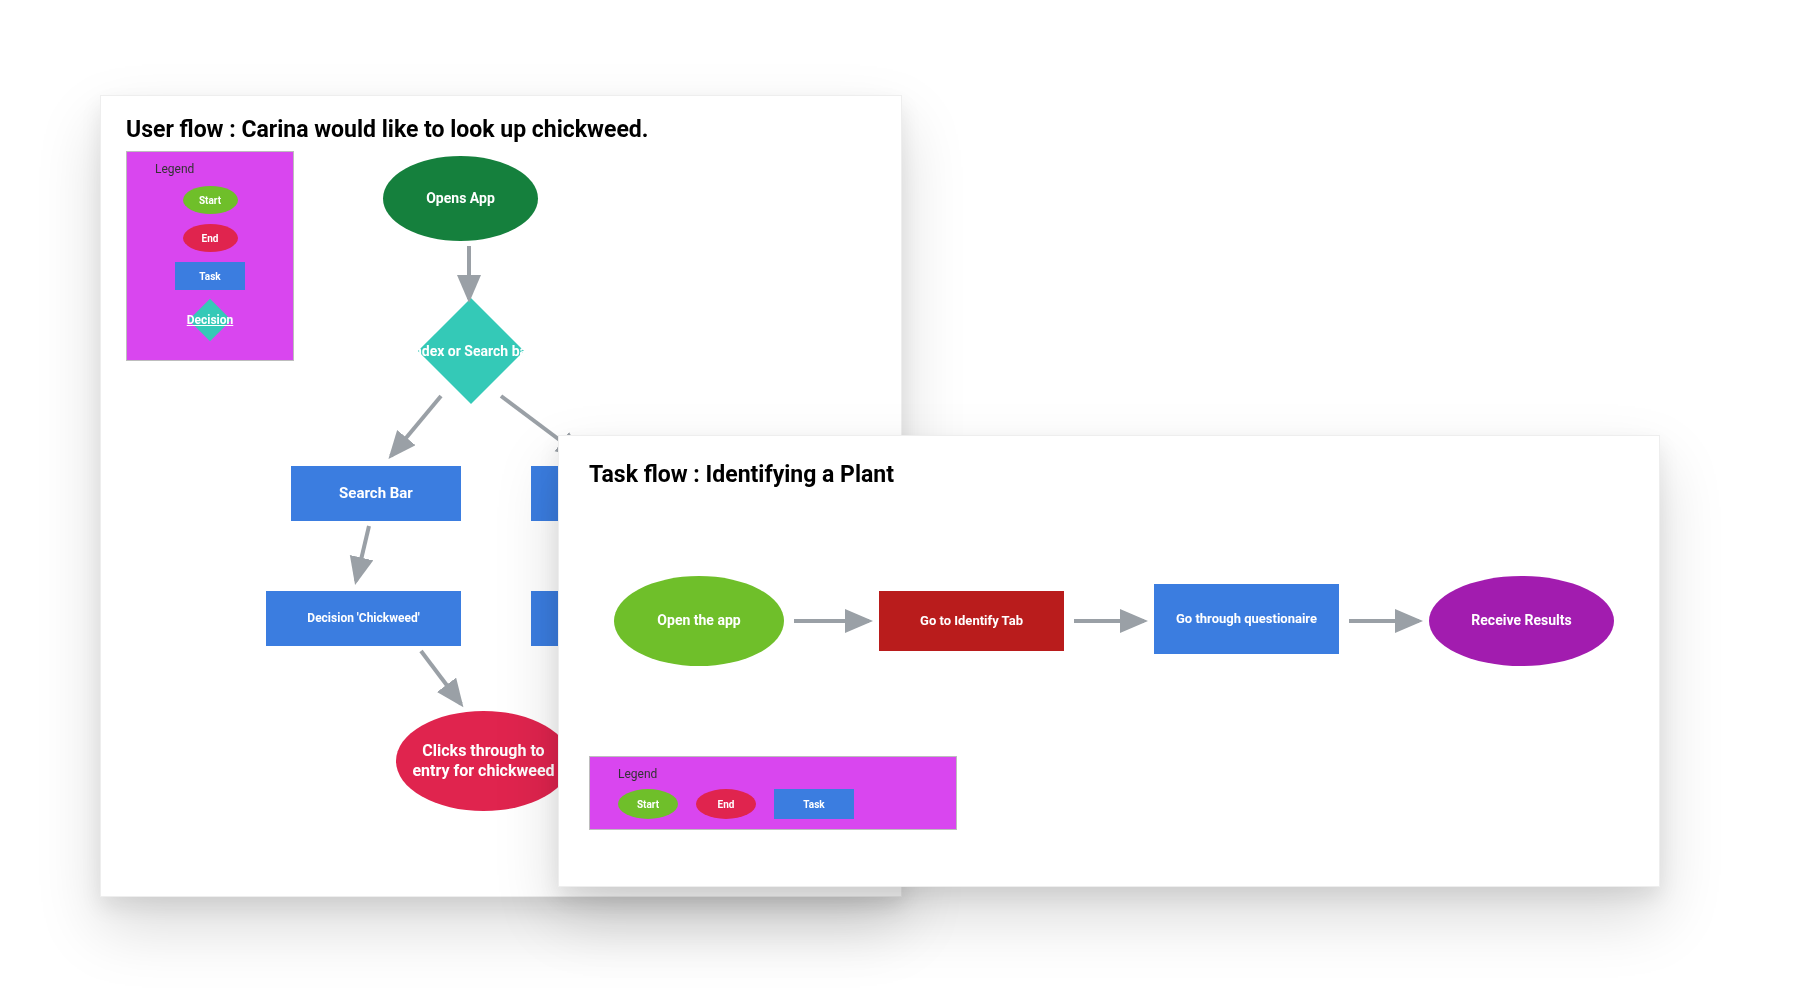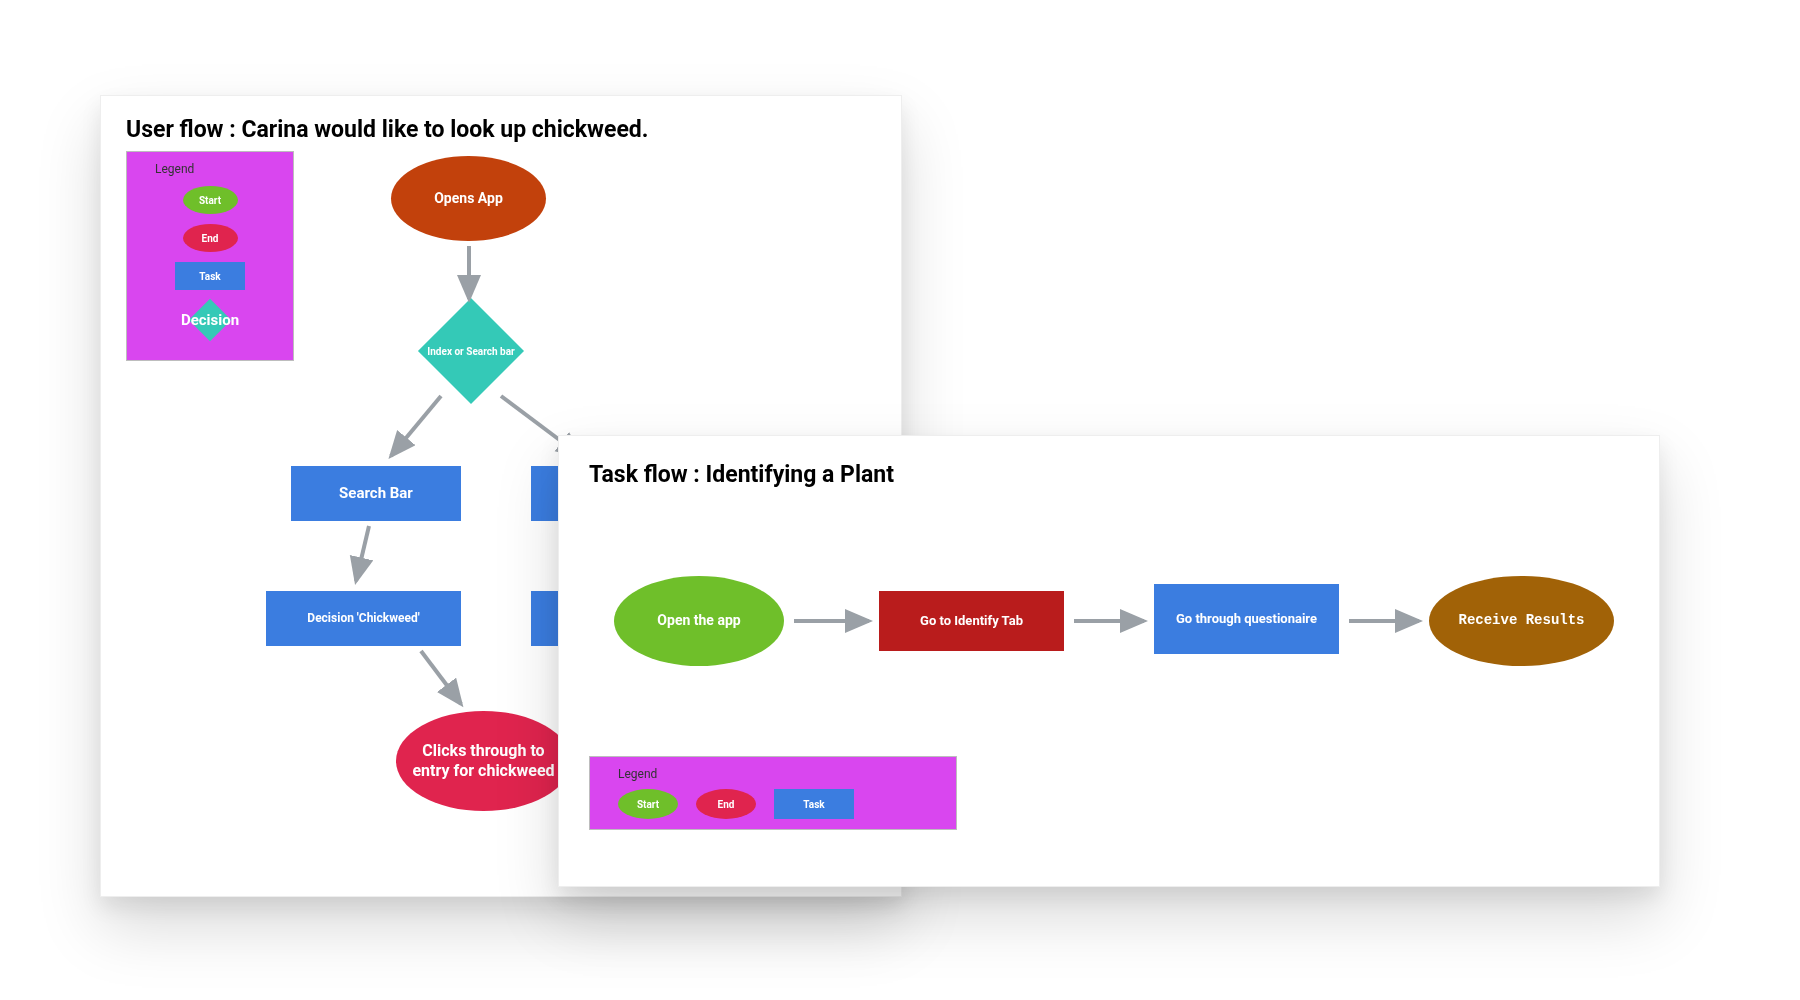--- a/index.html
+++ b/index.html
@@ -36,32 +36,32 @@
           </div>
         <div class="item">
             <div class="ellipse" style="width:55px;height:28px;font-size:10px;background:#e0244e;">End</div>
           </div>
         <div class="item">
             <div class="rect" style="width:70px;height:28px;font-size:10px;background:#3b7de0;">Task</div>
           </div>
         <div class="item">
           <div class="diamond-wrap" style="position:relative;width:70px;height:40px;">
             <div class="diamond-shape" style="width:30px;height:30px;background:#34c9b7;"></div>
-            <div class="diamond-label" style="font-size:15px;">Decision</div>
+            <div class="diamond-label" style="font-size:12px;text-decoration:underline;">Decision</div>
           </div>
         </div>
       </div>
 
-      <div class="shape ellipse" style="left:290px;top:60px;width:155px;height:85px;background:#c2410c;font-size:14px;">
+      <div class="shape ellipse" style="left:282px;top:60px;width:155px;height:85px;background:#15803d;font-size:14px;">
         <span class="label">Opens App</span>
       </div>
 
       <div class="diamond-wrap shape" style="left:295px;top:210px;width:150px;height:90px;">
         <div class="diamond-shape" style="width:75px;height:75px;background:#34c9b7;"></div>
-        <div class="diamond-label" style="font-size:10px;text-align:right;">Index or Search bar</div>
+        <div class="diamond-label" style="font-size:14px;text-align:right;">Index or Search bar</div>
       </div>
 
       <div class="shape rect" style="left:190px;top:370px;width:170px;height:55px;background:#3b7de0;font-size:15px;">
         <span class="label">Search Bar</span>
       </div>
 
       <div class="shape rect" style="left:430px;top:370px;width:170px;height:55px;background:#3b7de0;font-size:13px;">
         <span class="label">Index</span>
       </div>
 
@@ -104,21 +104,21 @@
       </div>
 
       <div class="shape rect" style="left:320px;top:155px;width:185px;height:60px;background:#b91c1c;font-size:13px;">
         <span class="label">Go to Identify Tab</span>
       </div>
 
       <div class="shape rect" style="left:595px;top:148px;width:185px;height:70px;background:#3b7de0;font-size:13px;padding:0 18px;box-sizing:border-box;">
         <span class="label">Go through questionaire</span>
       </div>
 
-      <div class="shape ellipse" style="left:870px;top:140px;width:185px;height:90px;background:#a16207;font-size:14px;font-family:Liberation Mono, monospace;">
+      <div class="shape ellipse" style="left:870px;top:140px;width:185px;height:90px;background:#a21caf;font-size:14px;">
         <span class="label">Receive Results</span>
       </div>
 
       <svg class="arrows" width="1100" height="450">
         <defs>
           <marker id="ah2" markerWidth="10" markerHeight="10" refX="6" refY="3" orient="auto">
             <path d="M0,0 L7,3 L0,6 Z" fill="#9aa0a6"></path>
           </marker>
         </defs>
         <g stroke="#9aa0a6" stroke-width="4" fill="none" marker-end="url(#ah2)">

